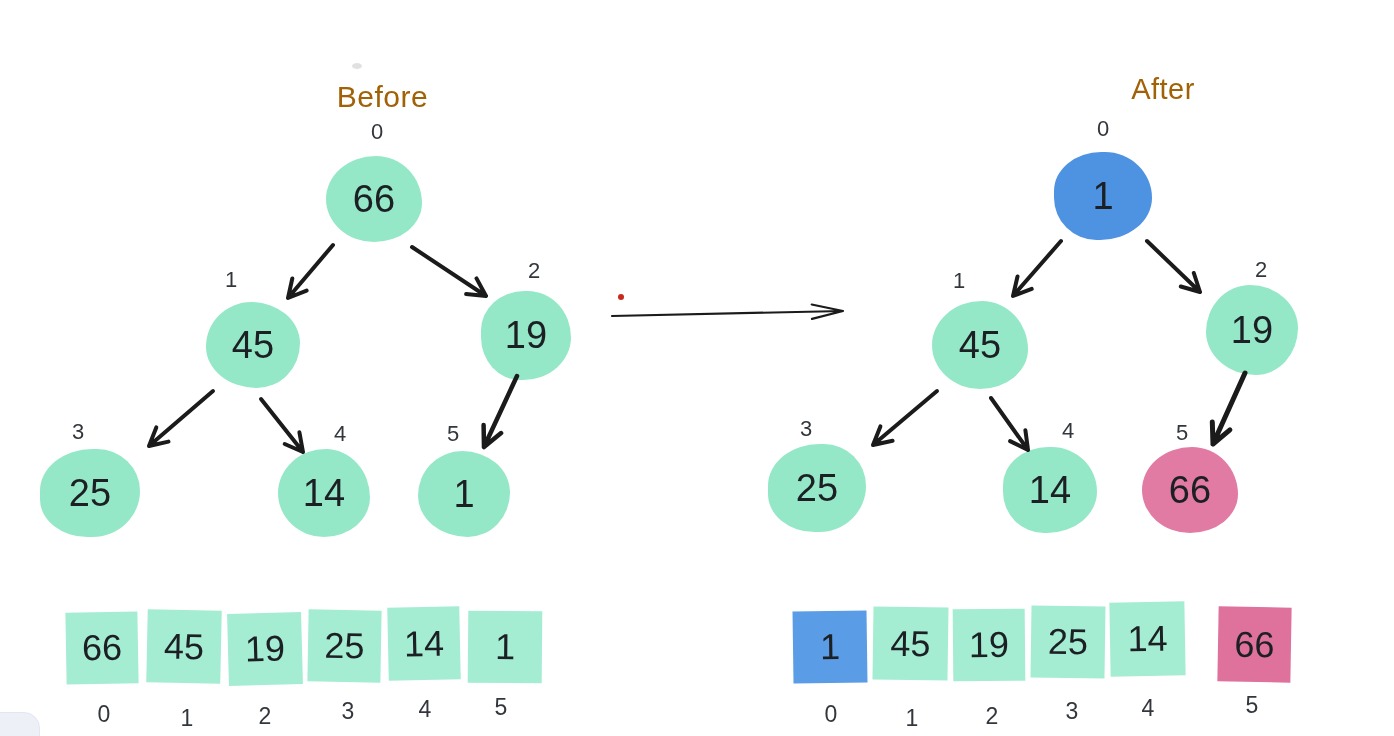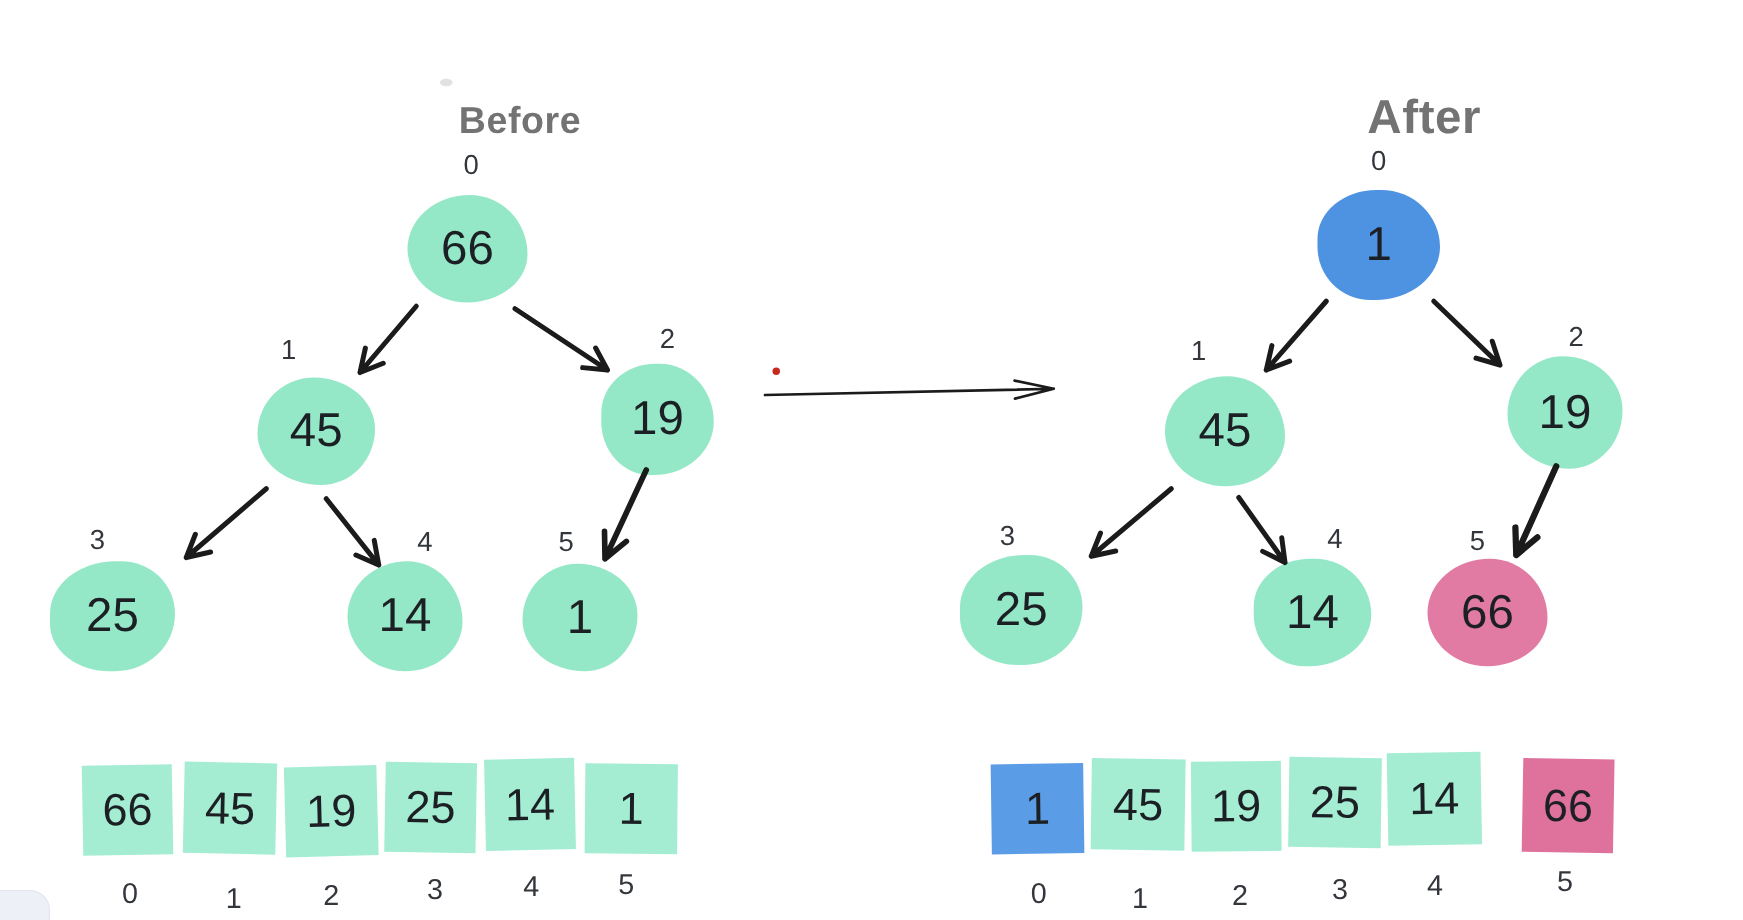--- a/index.html
+++ b/index.html
@@ -1,22 +1,22 @@
 <!DOCTYPE html>
 <html><head>
 <meta charset="utf-8">
 <style>
   html,body{margin:0;padding:0;background:#ffffff;}
   #stage{
     position:relative;width:1394px;height:736px;background:#ffffff;
     overflow:hidden;font-family:"Liberation Sans",sans-serif;
   }
   .title{
-    position:absolute;text-align:right;color:#737373;
-    font-size:30px;font-weight:700;letter-spacing:.5px;
+    position:absolute;text-align:center;color:#a16207;
+    font-size:30px;font-weight:400;letter-spacing:.5px;
   }
   .tnode{
     position:absolute;display:flex;align-items:center;justify-content:center;
     color:#1c2024;font-size:38px;
   }
   .blob1{border-radius:52% 48% 50% 50% / 50% 55% 45% 50%;}
   .blob2{border-radius:48% 52% 46% 54% / 52% 48% 52% 48%;}
   .blob3{border-radius:50% 50% 55% 45% / 46% 54% 50% 50%;}
   .blob4{border-radius:55% 45% 50% 50% / 50% 50% 55% 45%;}
   .idx{
@@ -43,21 +43,21 @@
     position:absolute;left:-30px;top:712px;width:68px;height:46px;
     border-radius:16px;background:#eef0f8;border:1px solid #e3e6f1;
   }
 </style>
 </head>
 <body>
 
 <div id="stage">
 
   <div class="title" style="left:300px;top:80px;width:165px;">Before</div>
-  <div class="title" style="left:1025px;top:73px;width:160px;font-size:38px;">After</div>
+  <div class="title" style="left:1083px;top:73px;width:160px;font-size:29px;">After</div>
 
   <div id="smudge"></div>
   <div id="red-dot"></div>
   <div id="corner-chip"></div>
 
   <div class="idx" style="left:364px;top:119px;">0</div>
   <div class="idx" style="left:218px;top:267px;">1</div>
   <div class="idx" style="left:521px;top:258px;">2</div>
   <div class="idx" style="left:65px;top:419px;">3</div>
   <div class="idx" style="left:327px;top:421px;">4</div>

